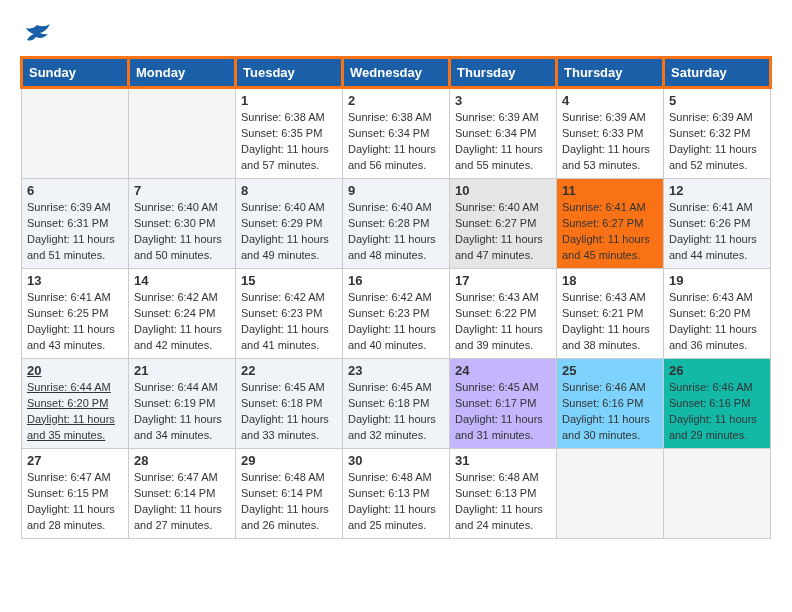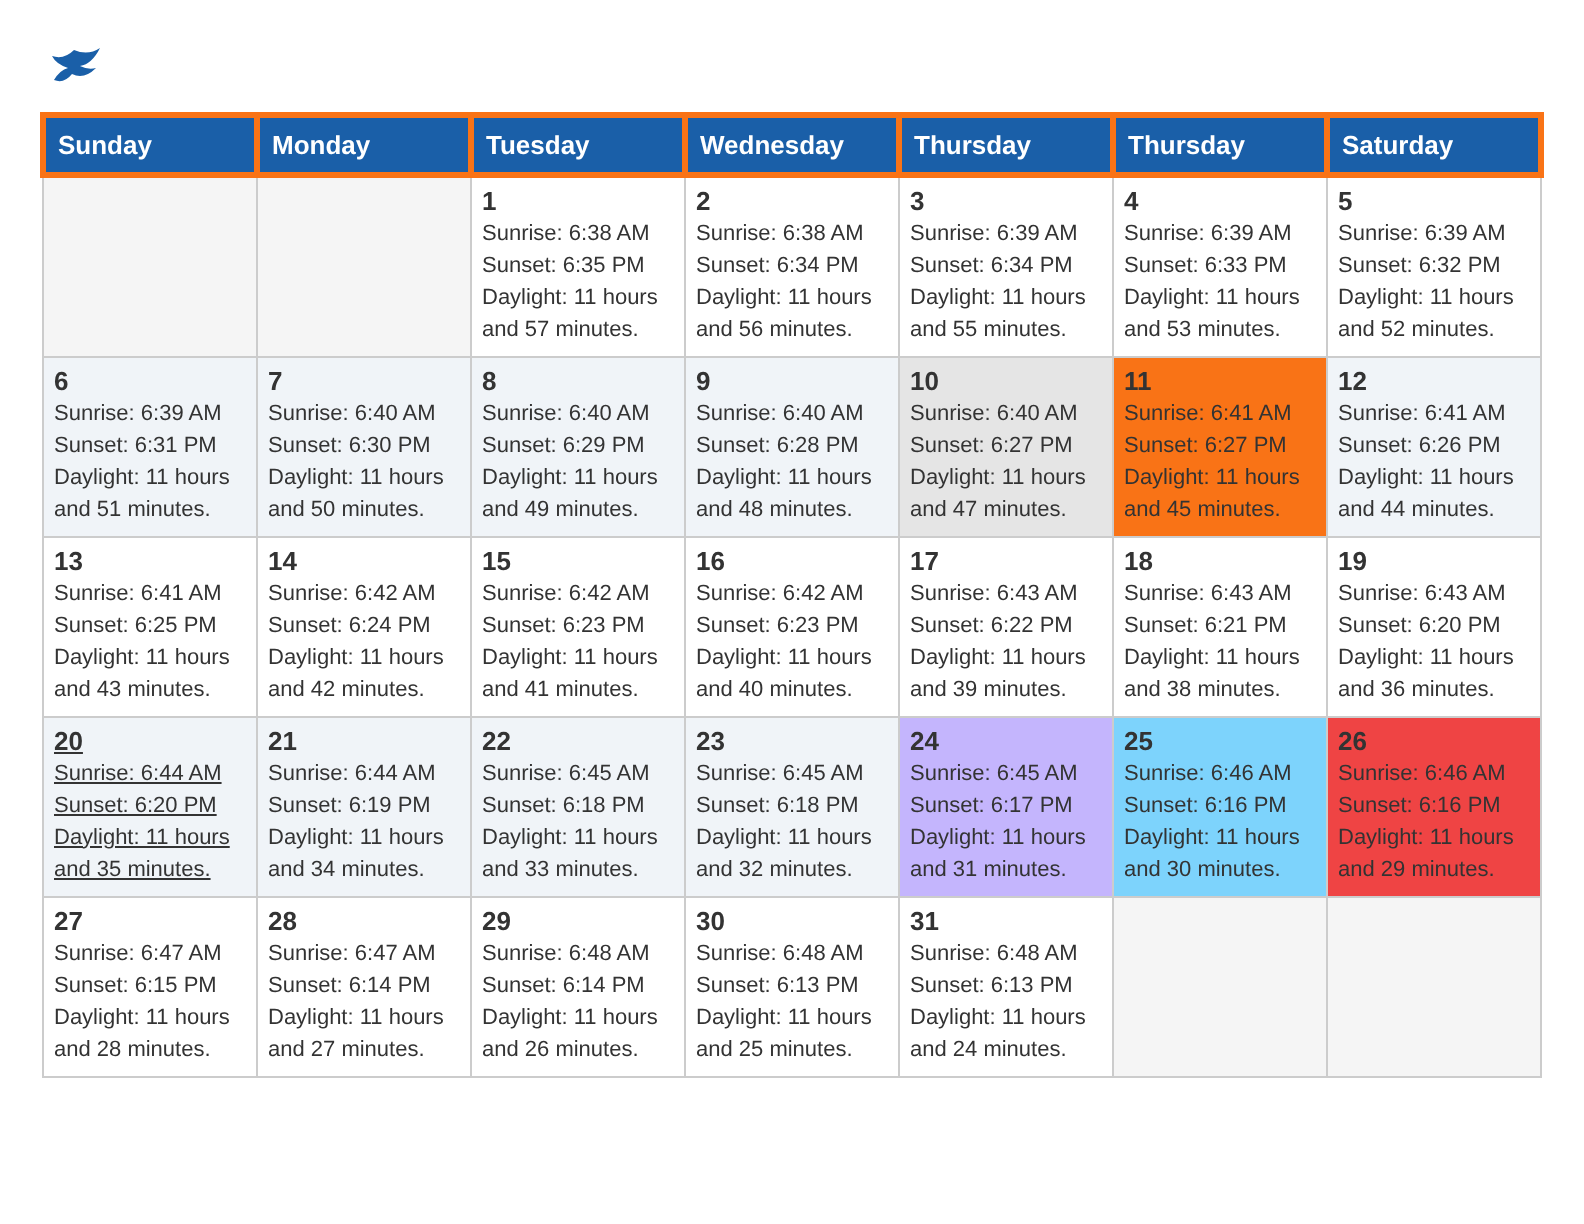--- a/index.html
+++ b/index.html
@@ -192,21 +192,21 @@
 Daylight: 11 hours and 33 minutes.</span></td>
         <td style="background: rgb(240, 244, 248);"><span class="day-num">23</span><span class="cell-text" style="white-space: pre-line;">Sunrise: 6:45 AM
 Sunset: 6:18 PM
 Daylight: 11 hours and 32 minutes.</span></td>
         <td style="background: #c4b5fd;"><span class="day-num">24</span><span class="cell-text" style="white-space: pre-line;">Sunrise: 6:45 AM
 Sunset: 6:17 PM
 Daylight: 11 hours and 31 minutes.</span></td>
         <td style="background: #7dd3fc;"><span class="day-num">25</span><span class="cell-text" style="white-space: pre-line;">Sunrise: 6:46 AM
 Sunset: 6:16 PM
 Daylight: 11 hours and 30 minutes.</span></td>
-        <td style="background: #ef4444;"><span class="day-num">26</span><span class="cell-text" style="white-space: pre-line;">Sunrise: 6:46 AM
+        <td style="background: #14b8a6;"><span class="day-num">26</span><span class="cell-text" style="white-space: pre-line;">Sunrise: 6:46 AM
 Sunset: 6:16 PM
 Daylight: 11 hours and 29 minutes.</span></td>
       </tr>
       <tr>
         <td><span class="day-num">27</span><span class="cell-text" style="white-space: pre-line;">Sunrise: 6:47 AM
 Sunset: 6:15 PM
 Daylight: 11 hours and 28 minutes.</span></td>
         <td><span class="day-num">28</span><span class="cell-text" style="white-space: pre-line;">Sunrise: 6:47 AM
 Sunset: 6:14 PM
 Daylight: 11 hours and 27 minutes.</span></td>

